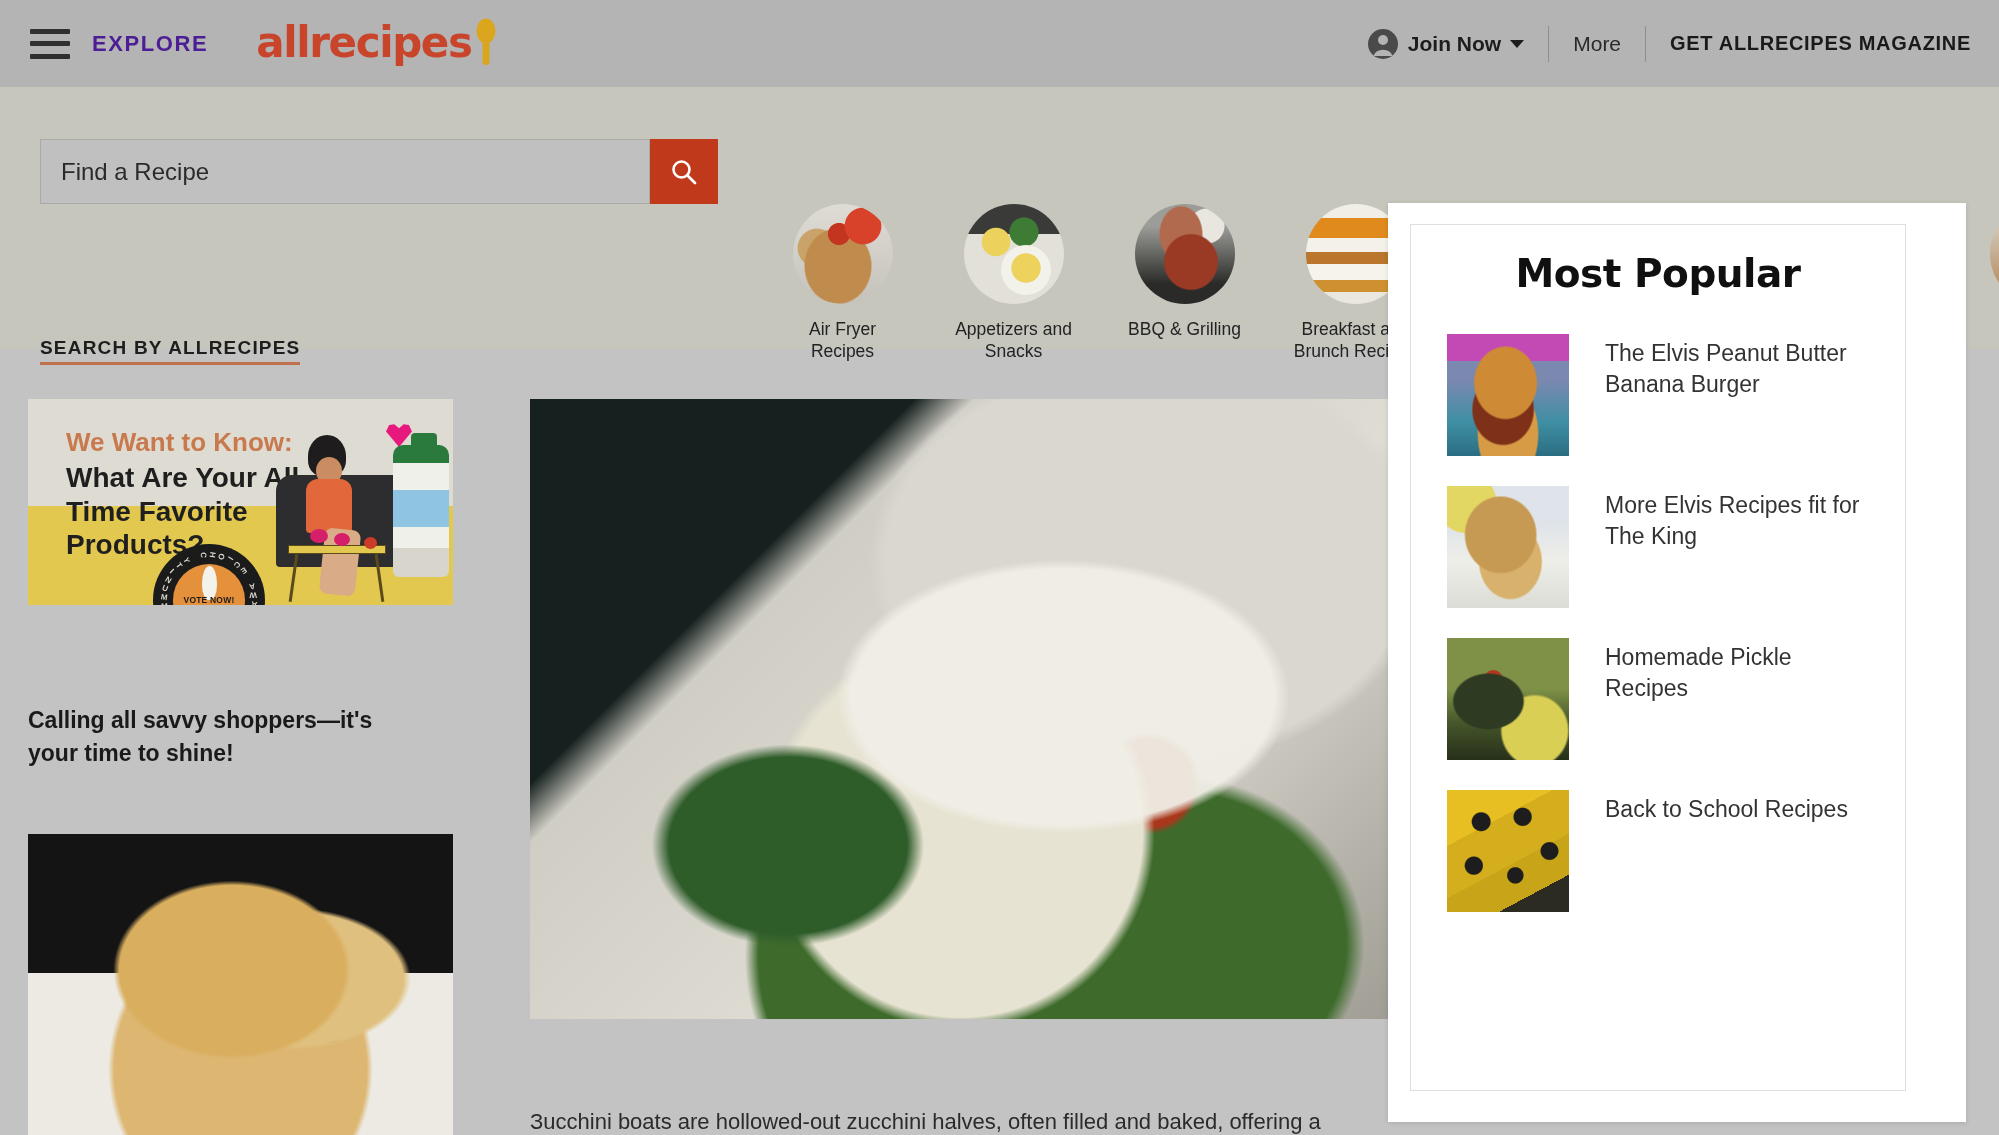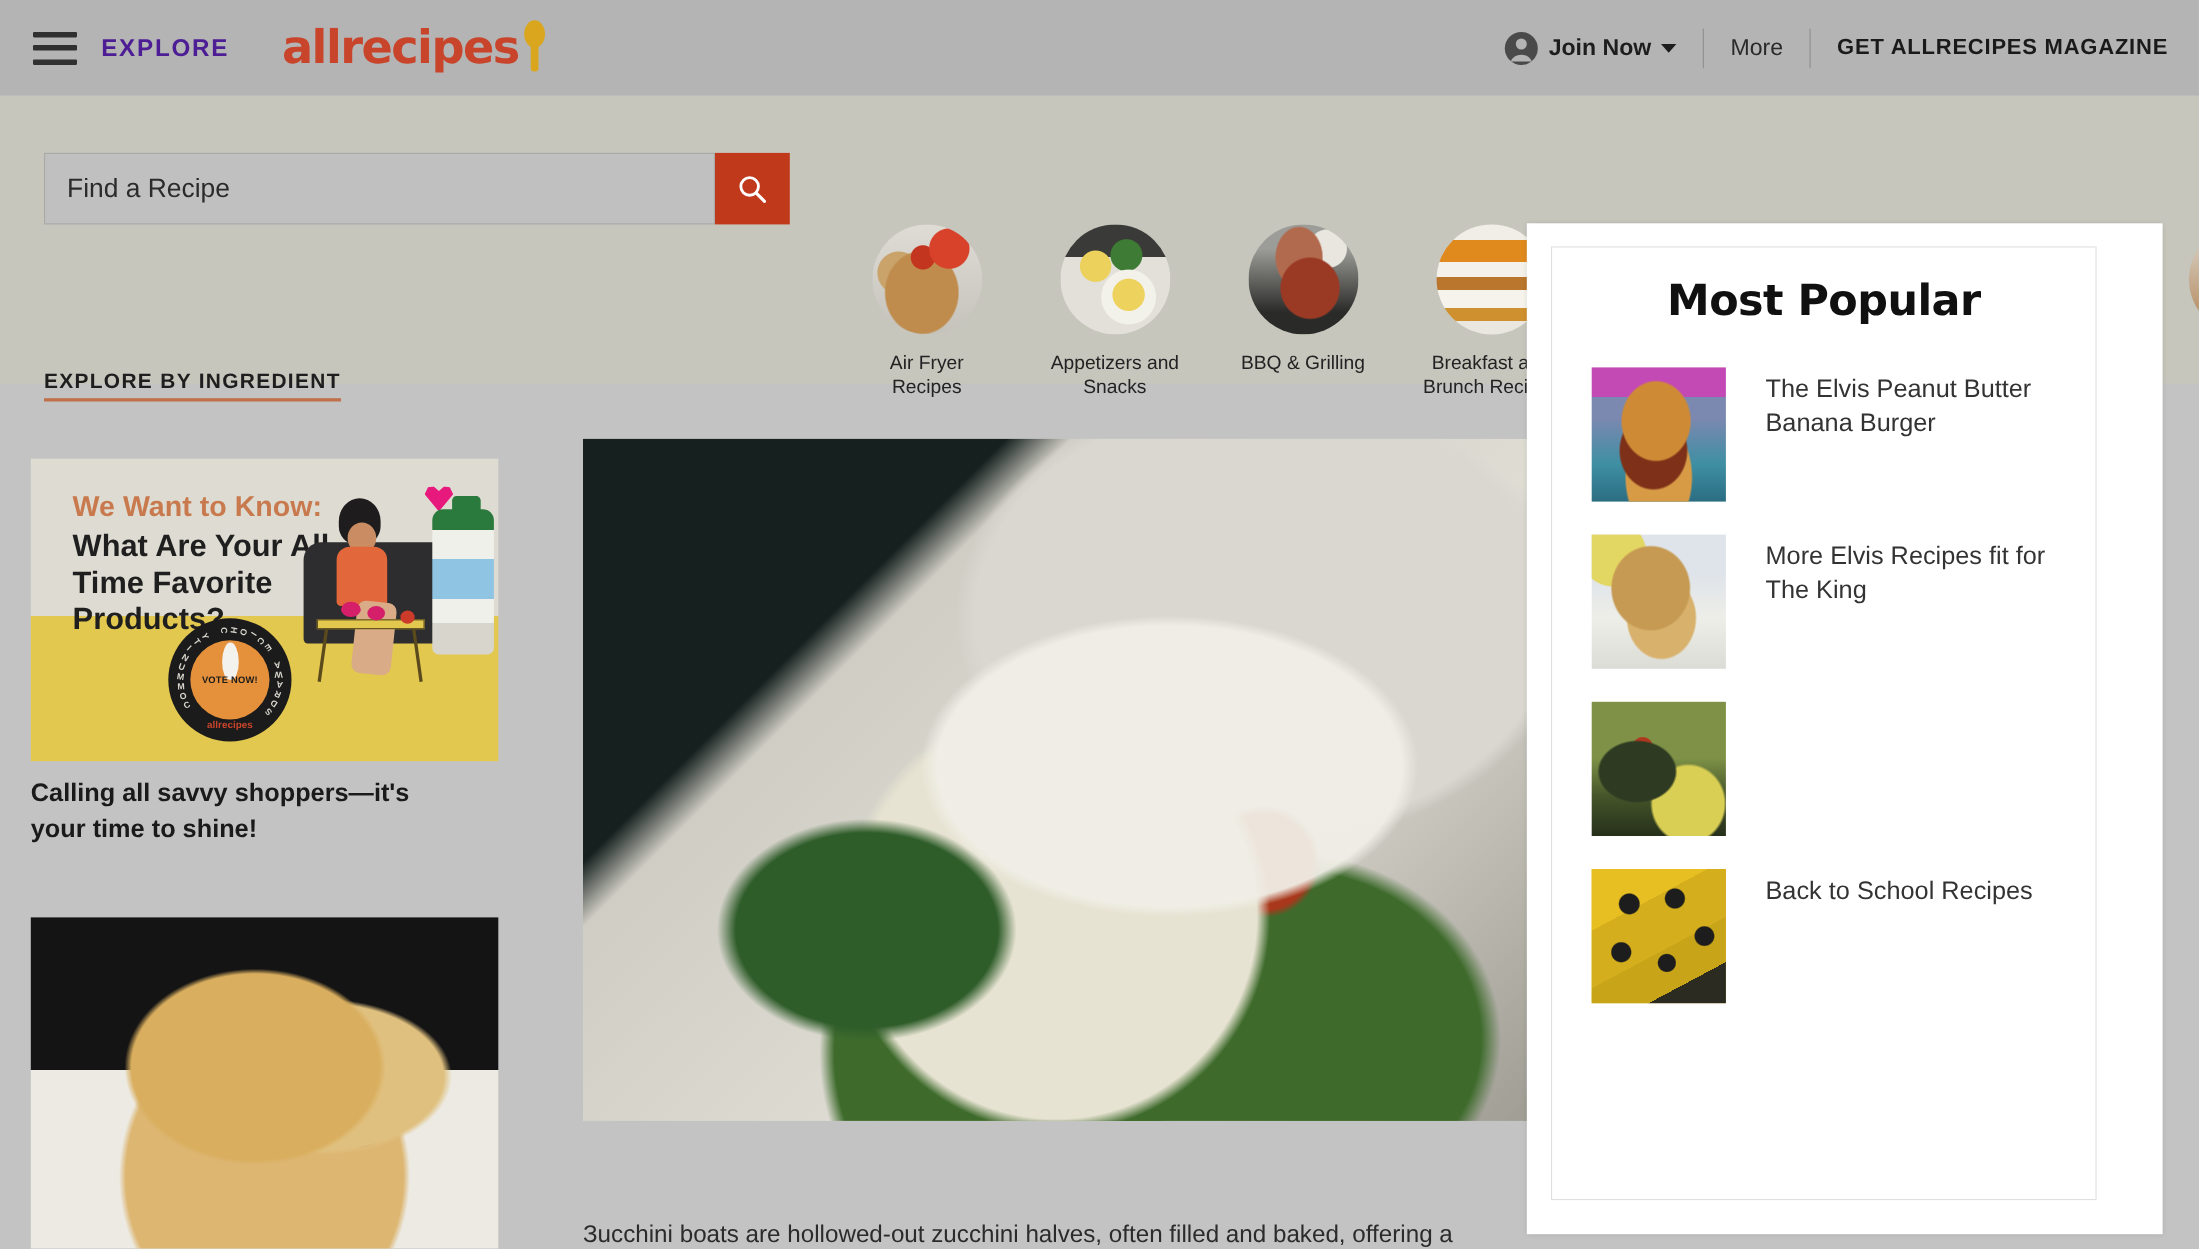--- a/index.html
+++ b/index.html
@@ -131,22 +131,22 @@
      linear-gradient(#e8e6de, #cfcdc5); }
   .c-8 { background:
      radial-gradient(ellipse at 52% 56%, #cf7a46 0 40%, transparent 42%),
      radial-gradient(circle at 36% 62%, #6f9b47 0 18%, transparent 19%),
      linear-gradient(#dcdad2, #b08050); }
 
   
   .content { position: absolute; left: 0; top: 349px; width: 1999px; height: 786px; }
 
   .ad-card {
-    position: absolute; left: 28px; top: 68px;
-    width: 425px; height: 275px;
+    position: absolute; left: 28px; top: 50px;
+    width: 425px; height: 206px;
     background: linear-gradient(#dedcd2 0 52%, #e3c850 52%);
     overflow: hidden;
   }
   .ad-head1 {
     position: absolute; left: 38px; top: 28px;
     font-size: 26px; font-weight: 700; color: #c87a4e;
   }
   .ad-head2 {
     position: absolute; left: 38px; top: 62px; width: 280px;
     font-size: 28px; font-weight: 700; color: #1f1f1f; line-height: 1.2;
@@ -377,21 +377,21 @@
     <div class="search-row">
       <input class="search-input" type="text" placeholder="Find a Recipe" style="">
       <button class="search-btn">
         <svg width="30" height="30" viewBox="0 0 30 30">
           <circle cx="12.5" cy="12.5" r="8" fill="none" stroke="#ffffff" stroke-width="2.6"></circle>
           <line x1="18.5" y1="18.5" x2="26" y2="26" stroke="#ffffff" stroke-width="2.8" stroke-linecap="round"></line>
         </svg>
       </button>
     </div>
 
-    <div class="sbi-link">EXPLORE BY INGREDIENT</div>
+    <div class="sbi-link">SEARCH BY ALLRECIPES</div>
 
     <div class="cats">
       <div class="cat">
         <div class="cat-img c-airfryer"></div>
         <div class="cat-label">Air Fryer Recipes</div>
       </div>
       <div class="cat">
         <div class="cat-img c-appet"></div>
         <div class="cat-label">Appetizers and Snacks</div>
       </div>
@@ -497,20 +497,21 @@
         <div class="popup-item">
           <div class="popup-thumb t-burger"></div>
           <div class="popup-label">The Elvis Peanut Butter Banana Burger</div>
         </div>
         <div class="popup-item">
           <div class="popup-thumb t-sandwich"></div>
           <div class="popup-label">More Elvis Recipes fit for The King</div>
         </div>
         <div class="popup-item">
           <div class="popup-thumb t-pickle"></div>
+          <div class="popup-label">Homemade Pickle Recipes</div>
         </div>
         <div class="popup-item">
           <div class="popup-thumb t-bus"></div>
           <div class="popup-label">Back to School Recipes</div>
         </div>
       </div>
     </div>
   </div>
 
 </div>

